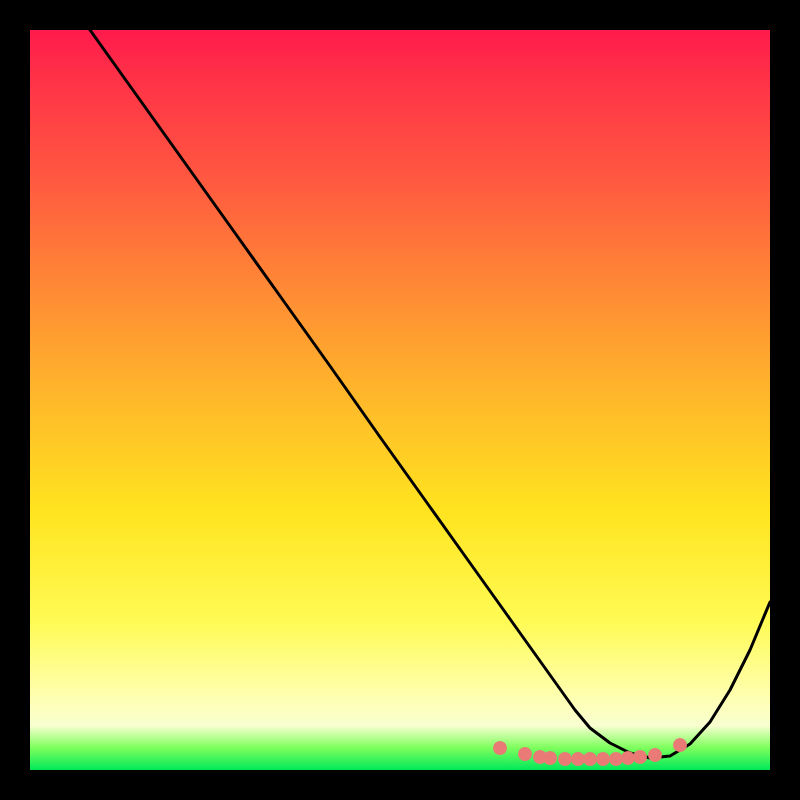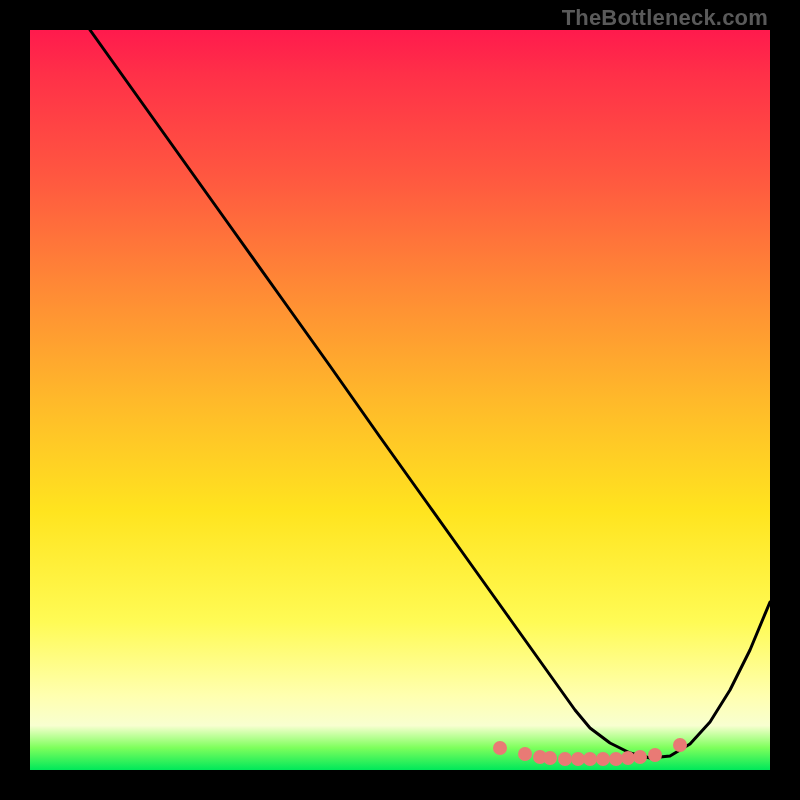--- a/index.html
+++ b/index.html
@@ -75,14 +75,13 @@
         <circle cx="548" cy="729" r="7" fill="#e97a75"></circle>
         <circle cx="560" cy="729" r="7" fill="#e97a75"></circle>
         <circle cx="573" cy="729" r="7" fill="#e97a75"></circle>
         <circle cx="586" cy="729" r="7" fill="#e97a75"></circle>
         <circle cx="598" cy="728" r="7" fill="#e97a75"></circle>
         <circle cx="610" cy="727" r="7" fill="#e97a75"></circle>
         <circle cx="625" cy="725" r="7" fill="#e97a75"></circle>
         <circle cx="650" cy="715" r="7" fill="#e97a75"></circle>
       </svg>
   </div>
-  <div class="watermark">TheBottleneck.com</div>
 </div>
 
 </body></html>

